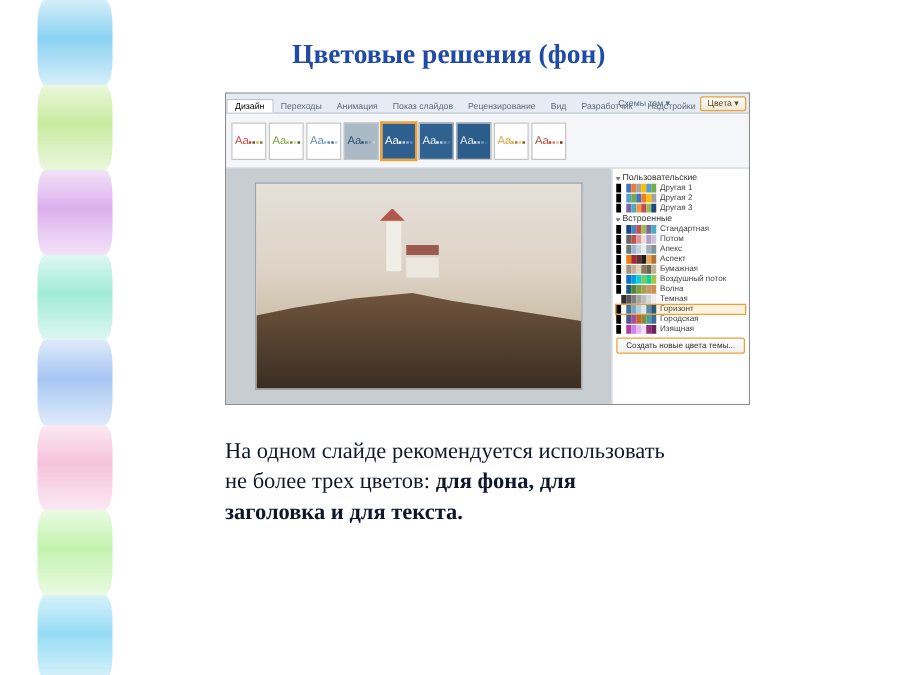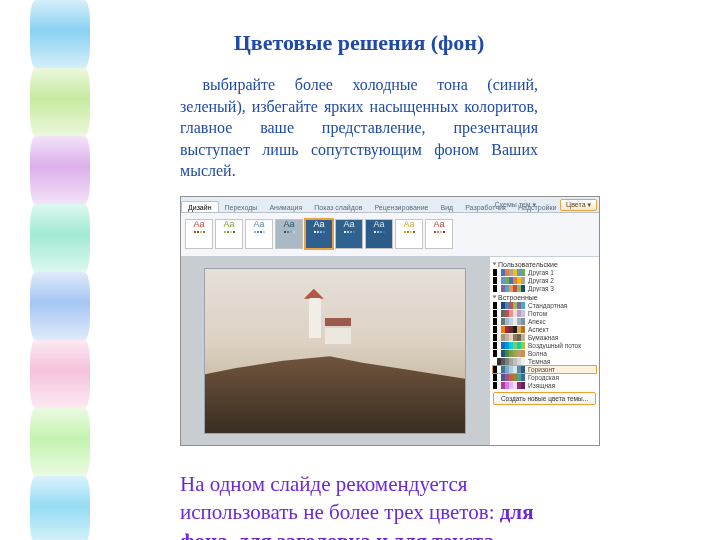--- a/index.html
+++ b/index.html
@@ -15,21 +15,21 @@
   .content { position: absolute; left: 180px; top: 30px; right: 30px; }
   h1.title { color: #1f4aa8; font-weight: bold; font-size: 22px; text-align: center; margin-bottom: 18px; }
   .body-text { color: #1f4aa8; font-size: 16px; line-height: 1.35; text-align: justify; text-indent: 1.4em; margin-bottom: 14px; }
 
   
   .pptshot { width: 420px; height: 250px; margin: 0 auto 24px; border: 1px solid #8f8f8f; background: #e8ecef; font-family: "Segoe UI", Tahoma, sans-serif; font-size: 7px; color: #444; position: relative; }
   .tabs { display: flex; height: 16px; background: #e6ecf3; border-bottom: 1px solid #b8c2cc; align-items: flex-end; }
   .tab { padding: 2px 6px 1px; font-size: 7px; color: #5c6a7b; white-space: nowrap; cursor: default; }
   .tab.active { background: #fff; border: 1px solid #b8c2cc; border-bottom: none; border-top-left-radius: 2px; border-top-right-radius: 2px; color: #000; }
   .ribbon { height: 44px; background: #f4f6f9; border-bottom: 1px solid #c7cfd8; display: flex; align-items: center; padding: 2px 4px; gap: 2px; }
-  .theme-thumb { width: 28px; height: 30px; border: 1px solid #c4c4c4; display: flex; flex-direction: column; font-size: 6px; align-items: center; position: relative; color: #888; }
+  .theme-thumb { width: 28px; height: 30px; border: 1px solid #c4c4c4; display: flex; flex-direction: row; font-size: 6px; align-items: center; justify-content: center; position: relative; color: #888; }
   .theme-thumb.sel { outline: 2px solid #e9a23e; outline-offset: -1px; }
   .theme-thumb .aa { font-size: 9px; line-height: 1; }
   .theme-thumb .bar { display: flex; gap: 1px; margin-top: 2px; }
   .theme-thumb .bar span { width: 2px; height: 2px; display: block; }
 
   .workarea { position: absolute; left: 0; right: 110px; top: 60px; bottom: 0; background: #c8cdd2; display: flex; align-items: center; justify-content: center; }
   .canvas { width: 260px; height: 164px; background: #dfe4e9; position: relative; box-shadow: 0 0 0 1px #9aa2ab; overflow: hidden; }
   .sky { position: absolute; inset: 0; background: linear-gradient(#e6e0da 0%, #dcd1c3 45%, #cabda7 70%); }
   .cliff { position: absolute; bottom: 0; left: 0; right: 0; height: 55%; background: linear-gradient(180deg, #7a5c42 0%, #3a2d22 100%); clip-path: polygon(0 35%, 12% 28%, 30% 20%, 48% 15%, 60% 22%, 78% 30%, 100% 40%, 100% 100%, 0 100%); }
   .tower { position: absolute; left: 40%; top: 18%; width: 12px; height: 40px; background: #f1eee8; border-radius: 2px 2px 0 0; }
@@ -43,41 +43,40 @@
   .sp-head .chev { display: inline-block; border-left: 3px solid #7a7a7a; border-top: 2px solid transparent; border-bottom: 2px solid transparent; transform: rotate(90deg); width: 0; height: 0; }
   .color-row { display: flex; align-items: center; gap: 3px; margin: 1px 0; }
   .color-row .sw { display: flex; gap: 0; }
   .color-row .sw span { width: 4px; height: 7px; display: block; }
   .color-row .lbl { font-size: 6.5px; color: #444; white-space: nowrap; overflow: hidden; text-overflow: ellipsis; max-width: 62px; }
   .color-row.sel { outline: 1px solid #f0a030; outline-offset: 0; background: #fff3e0; }
   .sp-btn { margin-top: 3px; padding: 2px 3px; font-size: 6.5px; text-align: center; background: linear-gradient(#fefefe,#f0f0f0); border: 1px solid #f0a030; color: #333; border-radius: 2px; }
   .top-right-badge { position: absolute; right: 2px; top: 2px; background: linear-gradient(#fefefe,#f3e7d2); border: 1px solid #e9a23e; border-radius: 2px; padding: 1px 5px; font-size: 7px; color: #5d4a21; }
   .schemes-label { position: absolute; right: 63px; top: 4px; font-size: 7px; color: #5c6a7b; }
 
-  .caption { font-size: 21px; color: #6d28d9; line-height: 1.35; font-family: Georgia, "Times New Roman", serif; }
+  .caption { font-size: 18px; color: #0f172a; line-height: 1.35; font-family: Georgia, "Times New Roman", serif; }
   .caption .bold { font-weight: bold; }
 </style>
 </head>
 <body>
 
 <div class="slide">
   <div class="rail" id="rail">
       <div class="seg" style="background: linear-gradient(rgba(108, 198, 239, 0.333) 0%, rgba(108, 198, 239, 0.933) 45%, rgba(108, 198, 239, 0.333) 100%);"></div>
       <div class="seg" style="background: linear-gradient(rgba(185, 229, 135, 0.333) 0%, rgba(185, 229, 135, 0.933) 45%, rgba(185, 229, 135, 0.333) 100%);"></div>
       <div class="seg" style="background: linear-gradient(rgba(212, 155, 232, 0.333) 0%, rgba(212, 155, 232, 0.933) 45%, rgba(212, 155, 232, 0.333) 100%);"></div>
       <div class="seg" style="background: linear-gradient(rgba(136, 230, 201, 0.333) 0%, rgba(136, 230, 201, 0.933) 45%, rgba(136, 230, 201, 0.333) 100%);"></div>
       <div class="seg" style="background: linear-gradient(rgba(143, 183, 240, 0.333) 0%, rgba(143, 183, 240, 0.933) 45%, rgba(143, 183, 240, 0.333) 100%);"></div>
       <div class="seg" style="background: linear-gradient(rgba(243, 178, 211, 0.333) 0%, rgba(243, 178, 211, 0.933) 45%, rgba(243, 178, 211, 0.333) 100%);"></div>
       <div class="seg" style="background: linear-gradient(rgba(180, 240, 154, 0.333) 0%, rgba(180, 240, 154, 0.933) 45%, rgba(180, 240, 154, 0.333) 100%);"></div>
       <div class="seg" style="background: linear-gradient(rgba(122, 211, 242, 0.333) 0%, rgba(122, 211, 242, 0.933) 45%, rgba(122, 211, 242, 0.333) 100%);"></div>
     </div>
 
   <div class="content">
     <h1 class="title">Цветовые решения (фон)</h1>
-    <p class="body-text">выбирайте более холодные тона (синий, зеленый), избегайте ярких насыщенных колоритов, главное ваше представление, презентация выступает лишь сопутствующим фоном Ваших мыслей.</p>
 
     <div class="pptshot">
       <span class="top-right-badge">Цвета ▾</span>
       <span class="schemes-label">Схемы тем ▾</span>
       <div class="tabs" id="tabs">
           <span class="tab active">Дизайн</span>
           <span class="tab">Переходы</span>
           <span class="tab">Анимация</span>
           <span class="tab">Показ слайдов</span>
           <span class="tab">Рецензирование</span>

